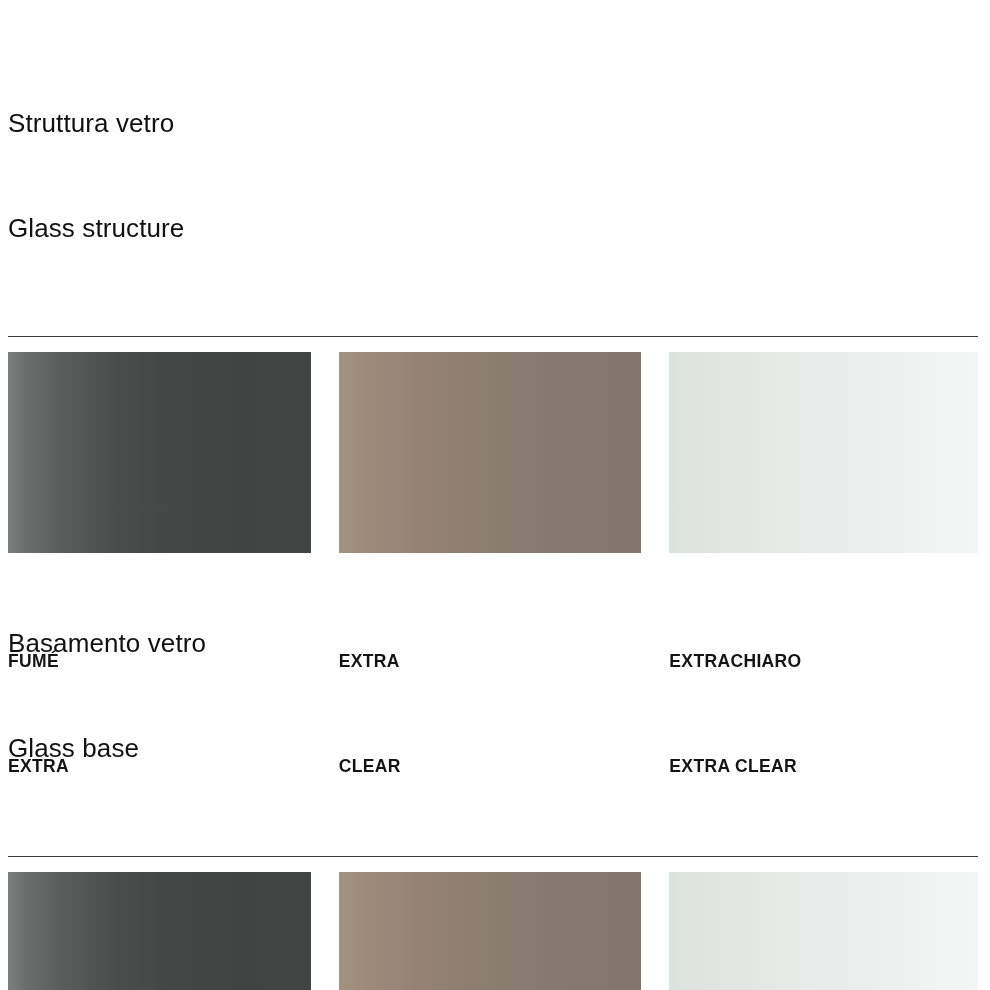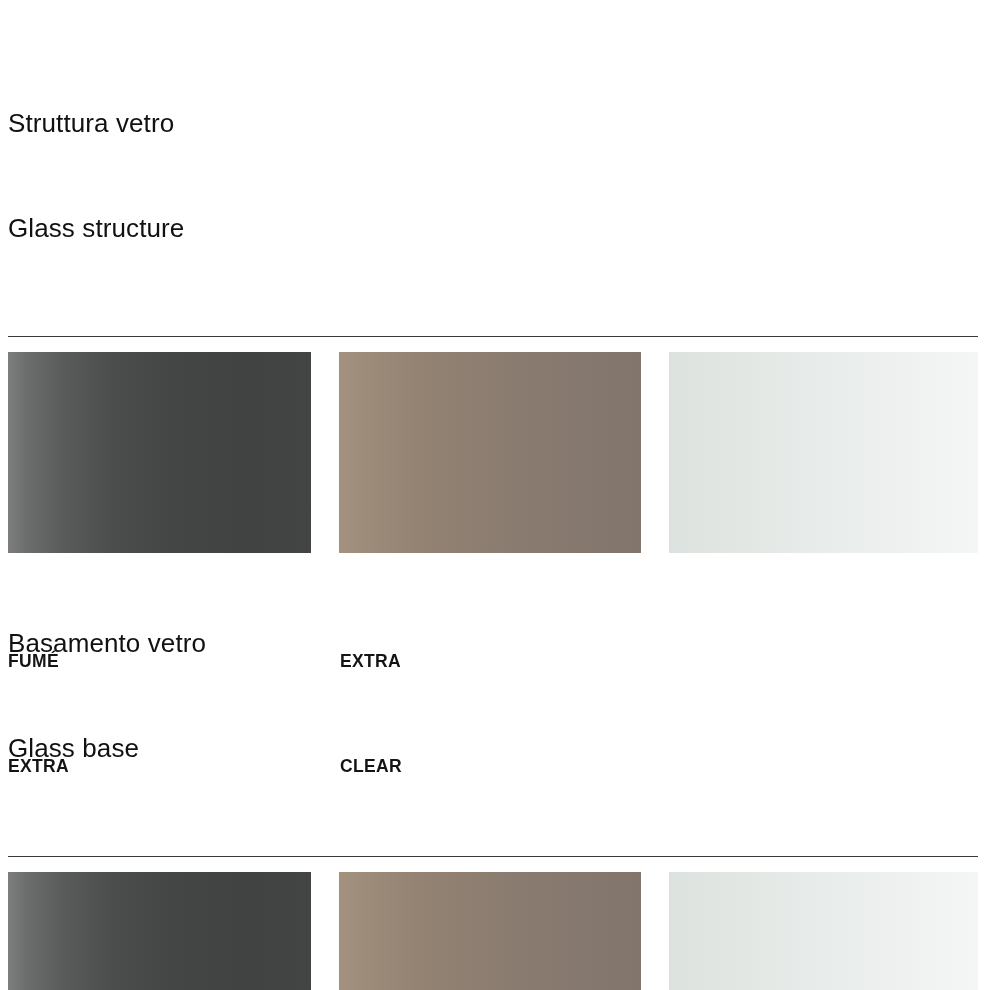--- a/index.html
+++ b/index.html
@@ -153,20 +153,26 @@
           <span class="line">FUMÉ</span>
           <span class="line">EXTRA</span>
         </div>
       </div>
       <div class="label-col">
         <div class="swatch-label">
           <span class="line">EXTRA</span>
           <span class="line">CLEAR</span>
         </div>
       </div>
+      <div class="label-col">
+        <div class="swatch-label">
+          <span class="line">EXTRACHIARO</span>
+          <span class="line">EXTRA CLEAR</span>
+        </div>
+      </div>
     </div>
 
   </section>
 
   <section class="section section--base">
 
     <h2 class="section-heading">
       <span class="line">Basamento vetro</span>
       <span class="line">Glass base</span>
     </h2>

